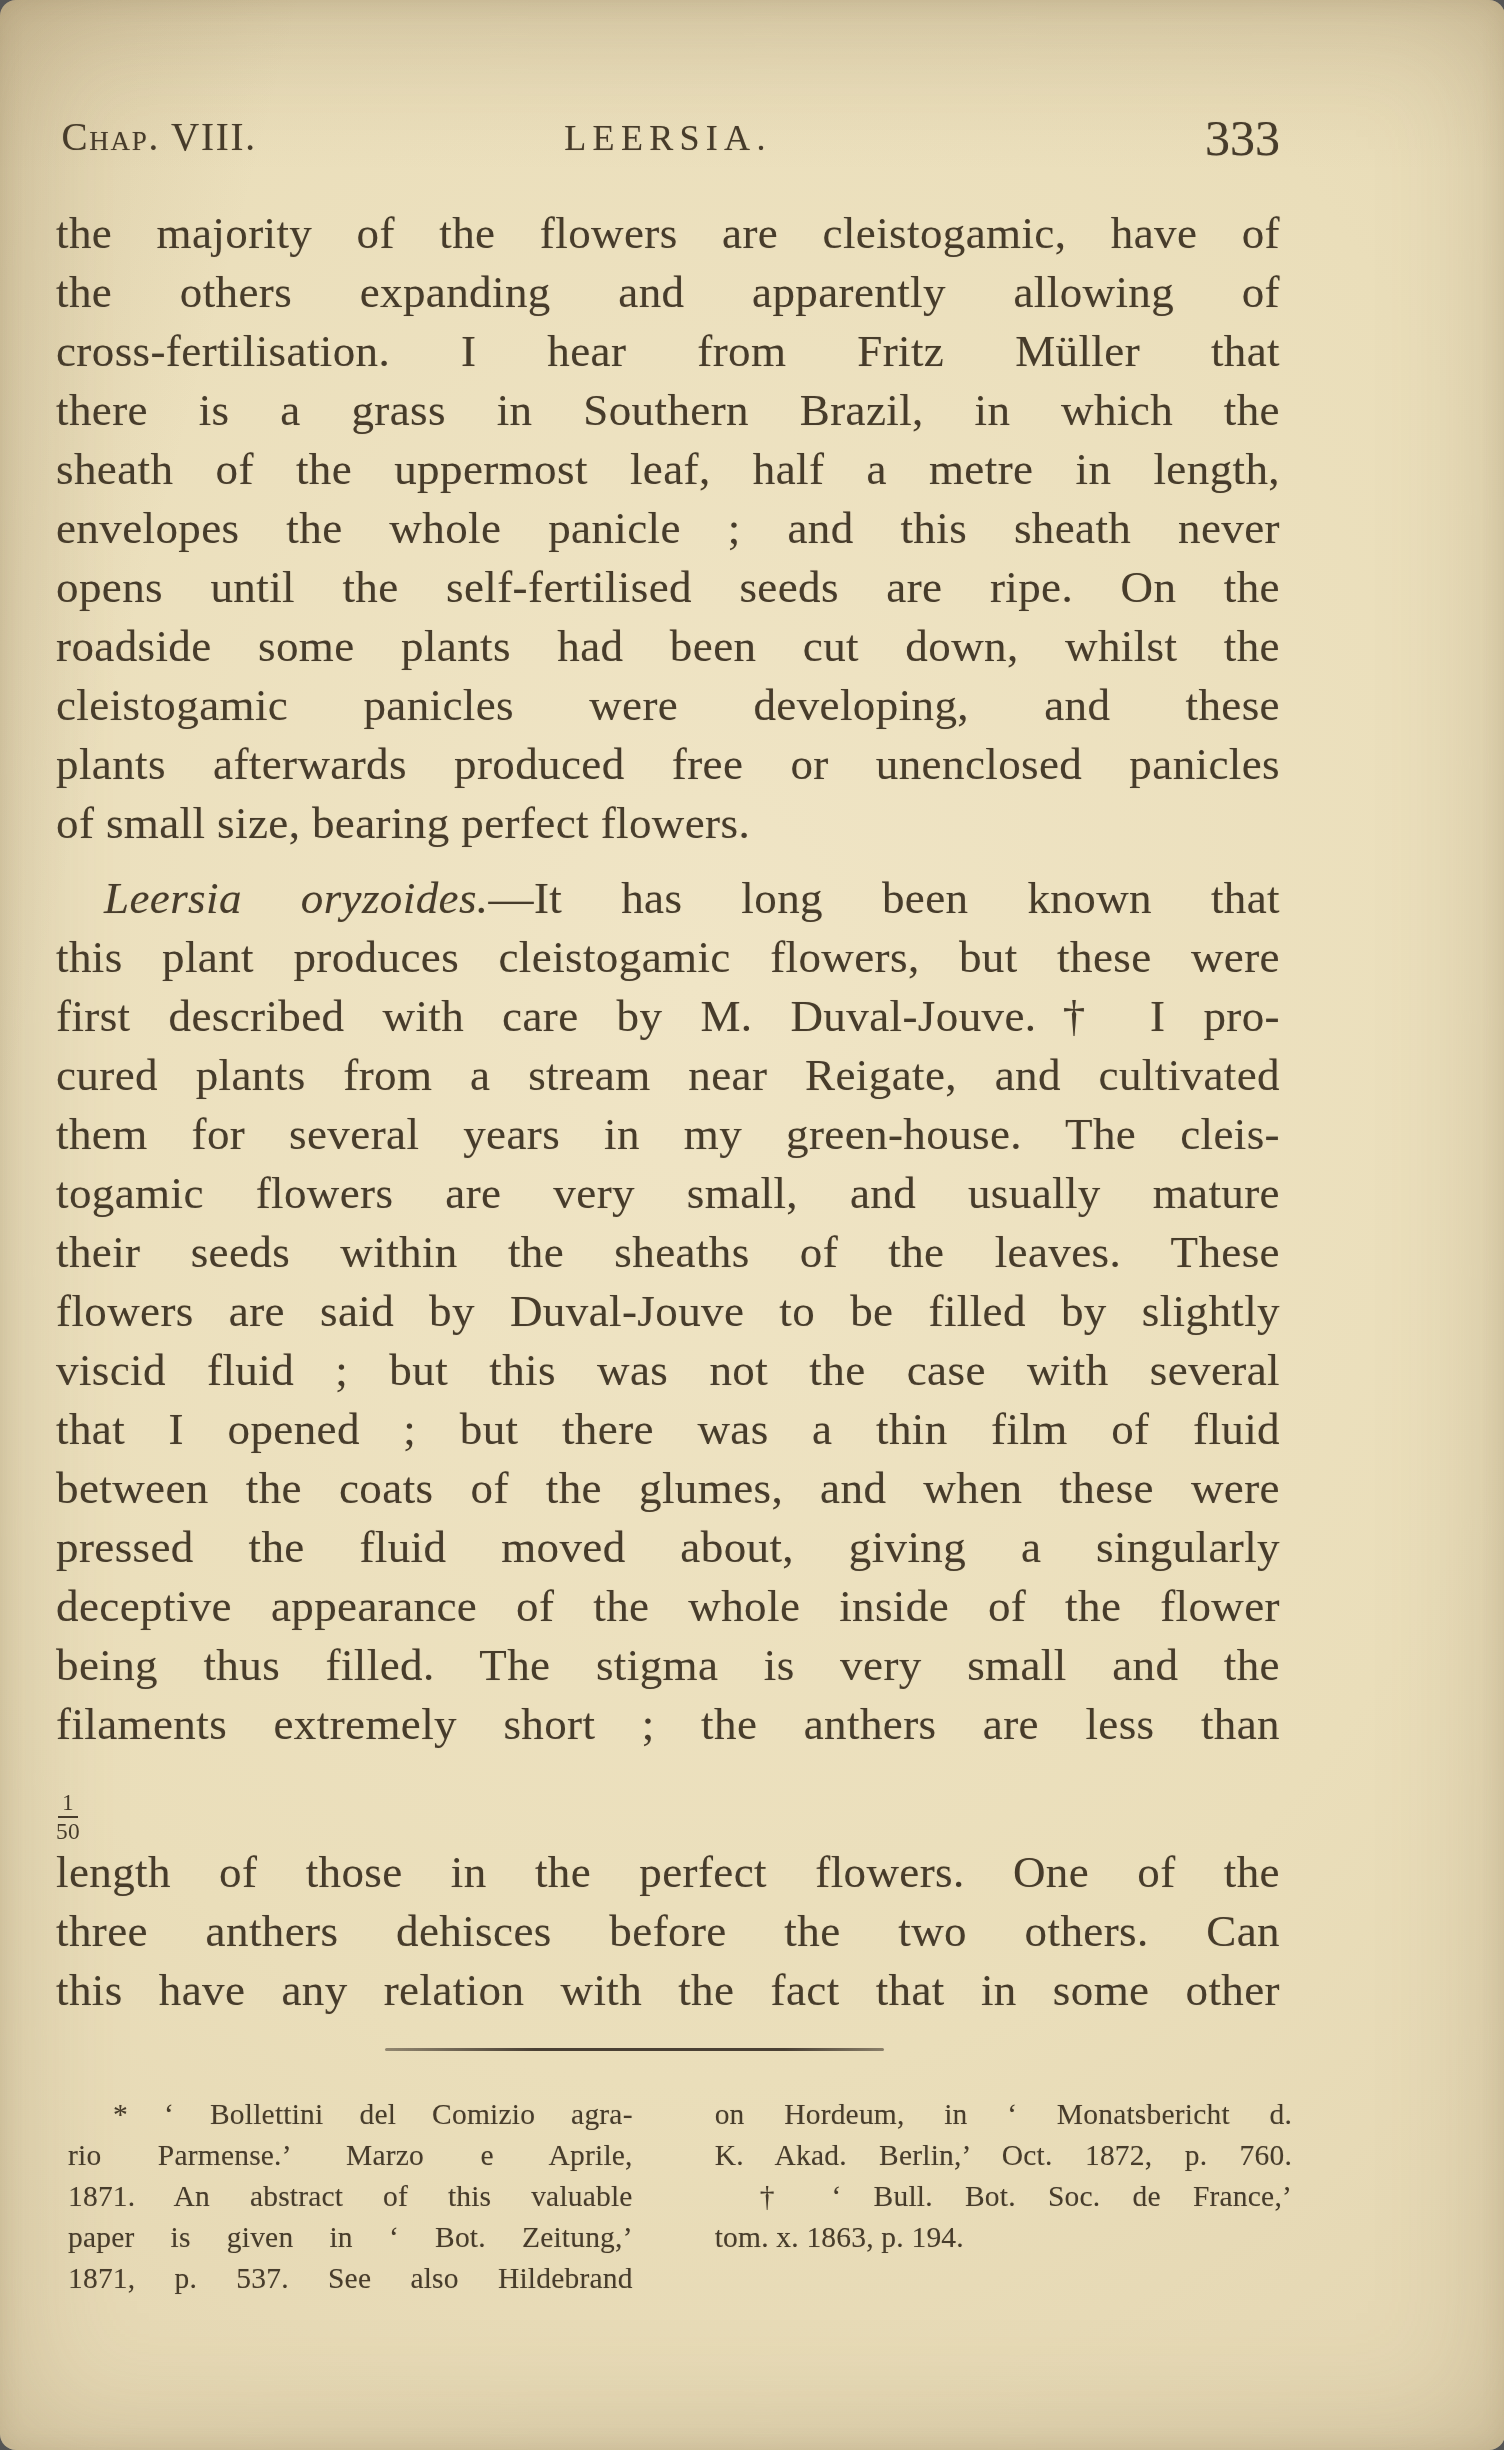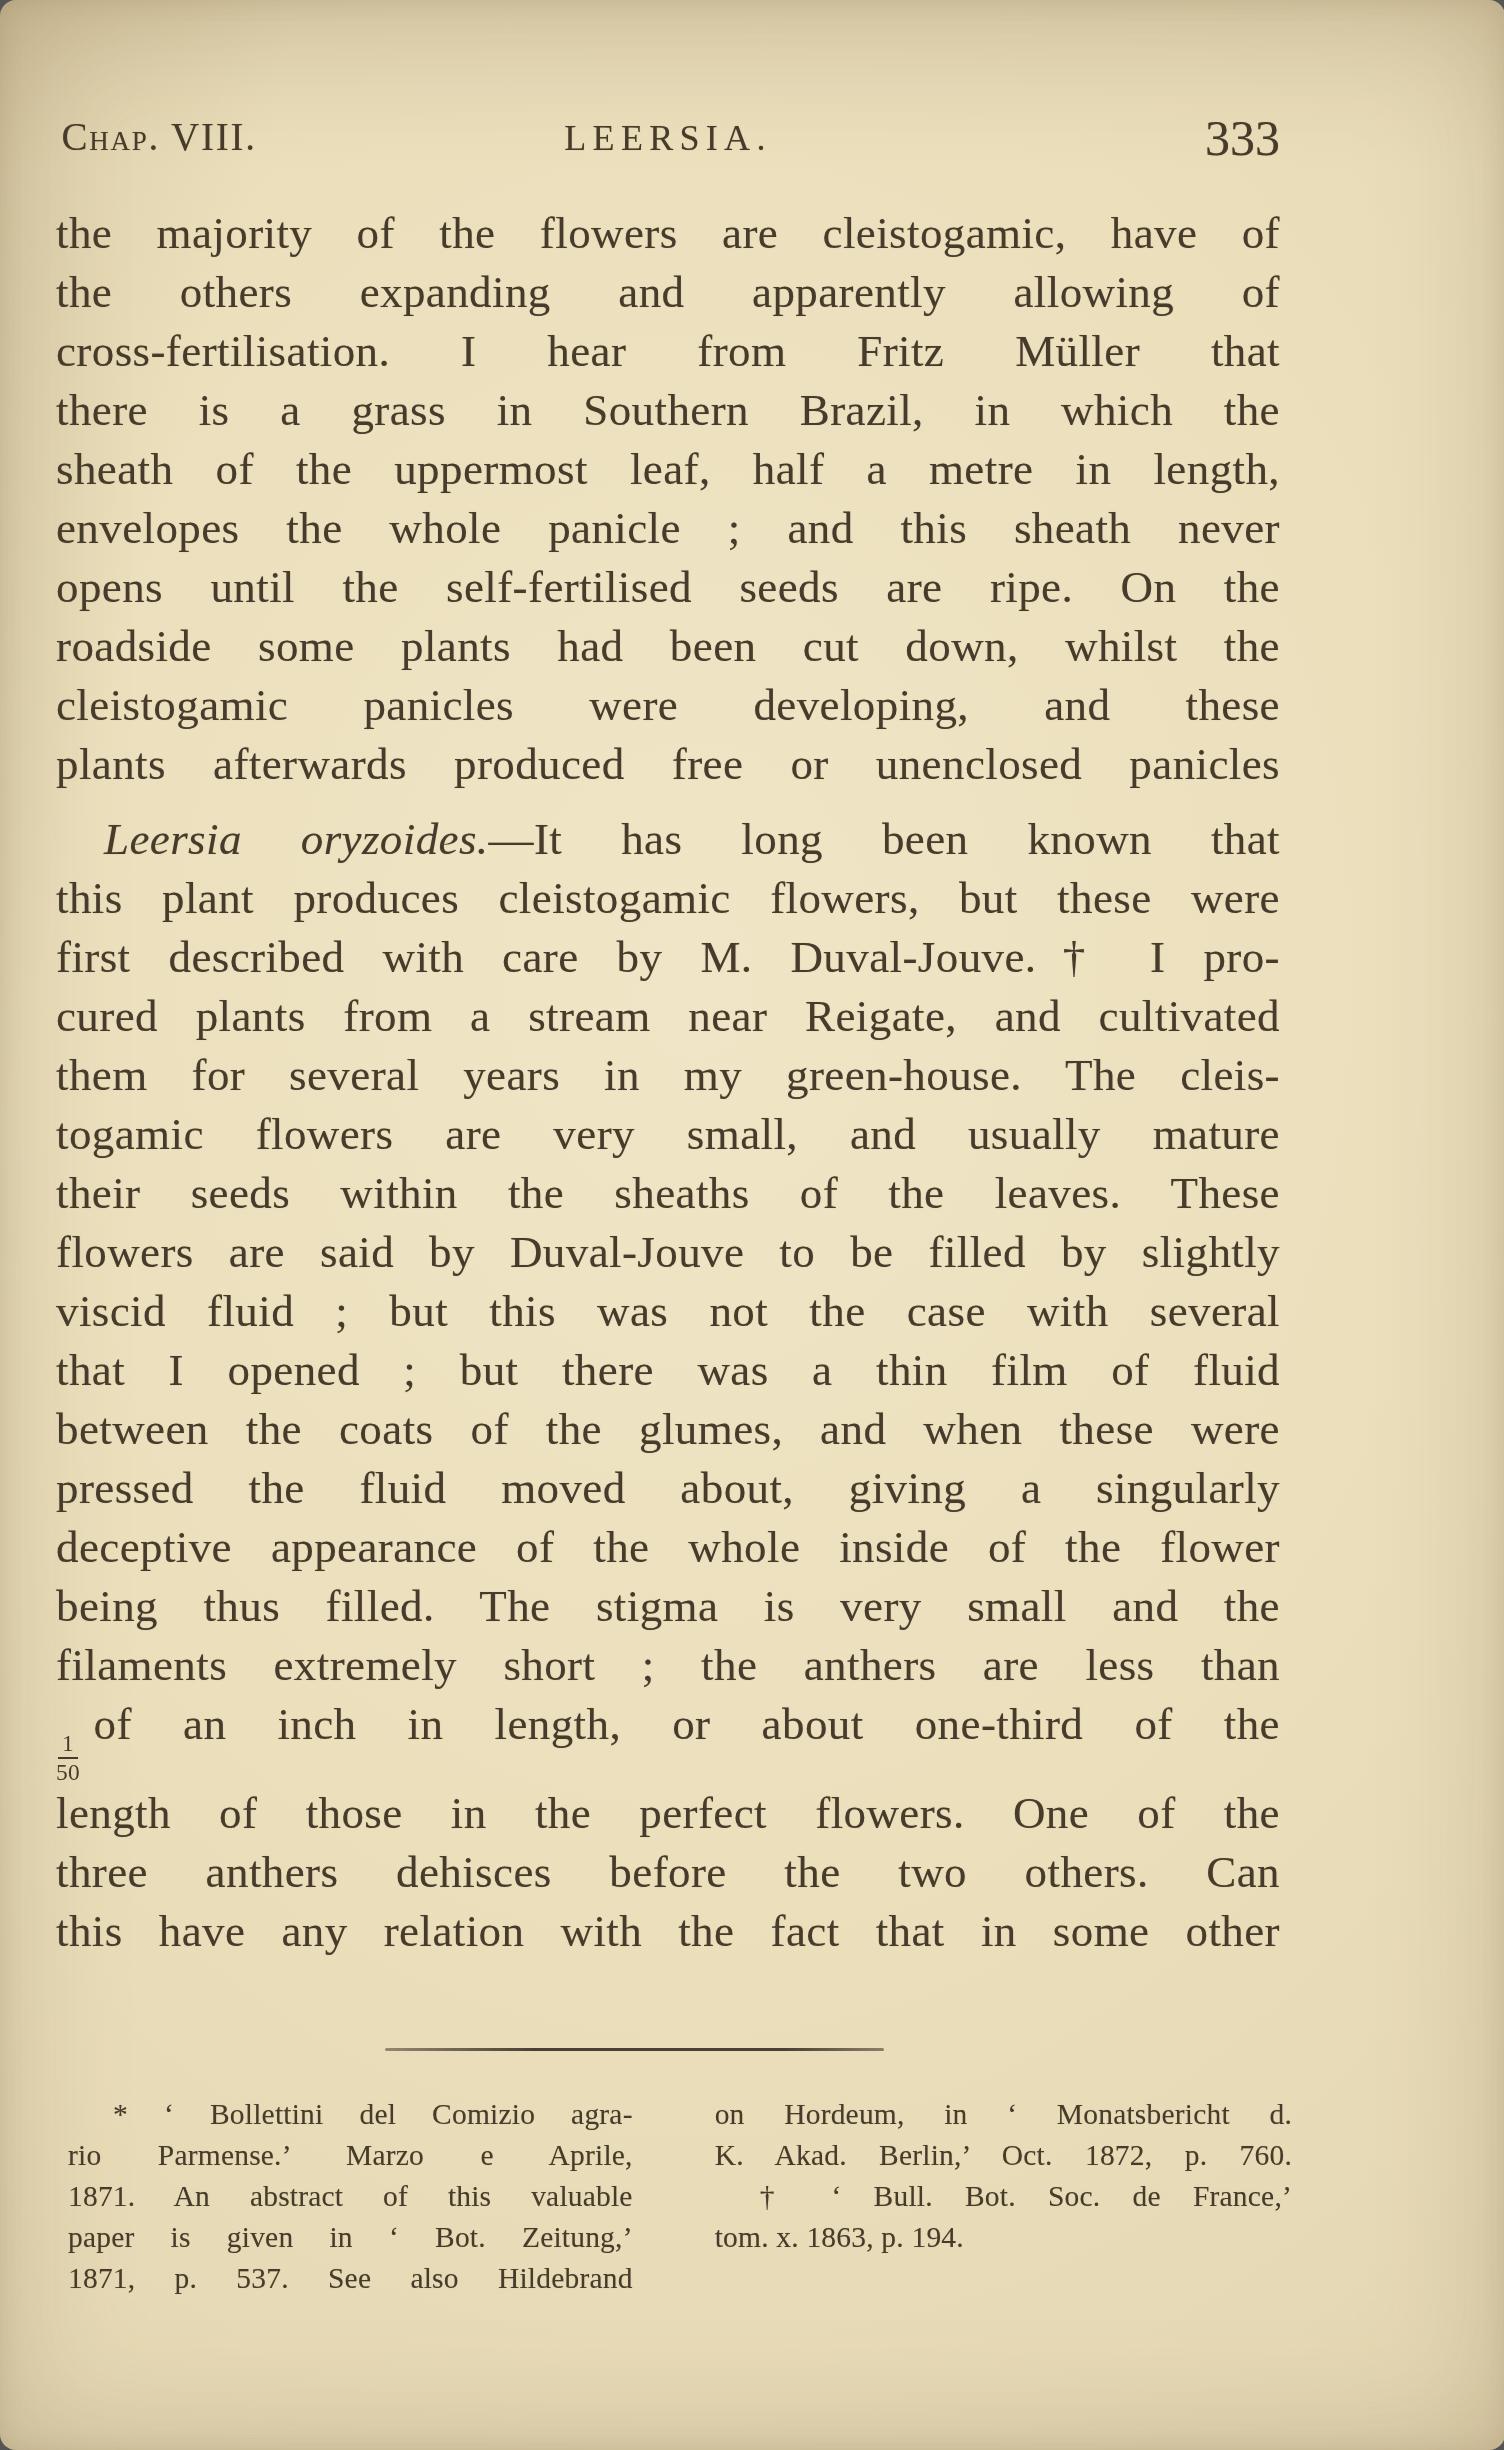--- a/index.html
+++ b/index.html
@@ -145,39 +145,40 @@
       <div class="line">the majority of the flowers are cleistogamic, have of</div>
       <div class="line">the others expanding and apparently allowing of</div>
       <div class="line">cross-fertilisation. I hear from Fritz Müller that</div>
       <div class="line">there is a grass in Southern Brazil, in which the</div>
       <div class="line">sheath of the uppermost leaf, half a metre in length,</div>
       <div class="line">envelopes the whole panicle ; and this sheath never</div>
       <div class="line">opens until the self-fertilised seeds are ripe. On the</div>
       <div class="line">roadside some plants had been cut down, whilst the</div>
       <div class="line">cleistogamic panicles were developing, and these</div>
       <div class="line">plants afterwards produced free or unenclosed panicles</div>
+      <div class="line para-end">of small size, bearing perfect flowers.</div>
       <div class="line para-indent"><span class="italic">Leersia oryzoides.</span><span>—It has long been known that</span></div>
       <div class="line">this plant produces cleistogamic flowers, but these were</div>
       <div class="line">first described with care by M. Duval-Jouve.† I pro-</div>
       <div class="line">cured plants from a stream near Reigate, and cultivated</div>
       <div class="line">them for several years in my green-house. The cleis-</div>
       <div class="line">togamic flowers are very small, and usually mature</div>
       <div class="line">their seeds within the sheaths of the leaves. These</div>
       <div class="line">flowers are said by Duval-Jouve to be filled by slightly</div>
       <div class="line">viscid fluid ; but this was not the case with several</div>
       <div class="line">that I opened ; but there was a thin film of fluid</div>
       <div class="line">between the coats of the glumes, and when these were</div>
       <div class="line">pressed the fluid moved about, giving a singularly</div>
       <div class="line">deceptive appearance of the whole inside of the flower</div>
       <div class="line">being thus filled. The stigma is very small and the</div>
       <div class="line">filaments extremely short ; the anthers are less than</div>
       <div class="line"><span class="frac">
             <span class="frac-num">1</span>
             <span class="frac-den">50</span>
-          </span><span class="frac-rest">of an inch in length, or about one-third of the</span></div>
+          </span></div>
       <div class="line">length of those in the perfect flowers. One of the</div>
       <div class="line">three anthers dehisces before the two others. Can</div>
       <div class="line">this have any relation with the fact that in some other</div>
     </div>
 
     <div class="footnote-separator"></div>
 
     <div class="footnotes">
       <div class="fn-col fn-col-left">
         <div class="fn-line fn-indent">* ‘ Bollettini del Comizio agra-</div>

